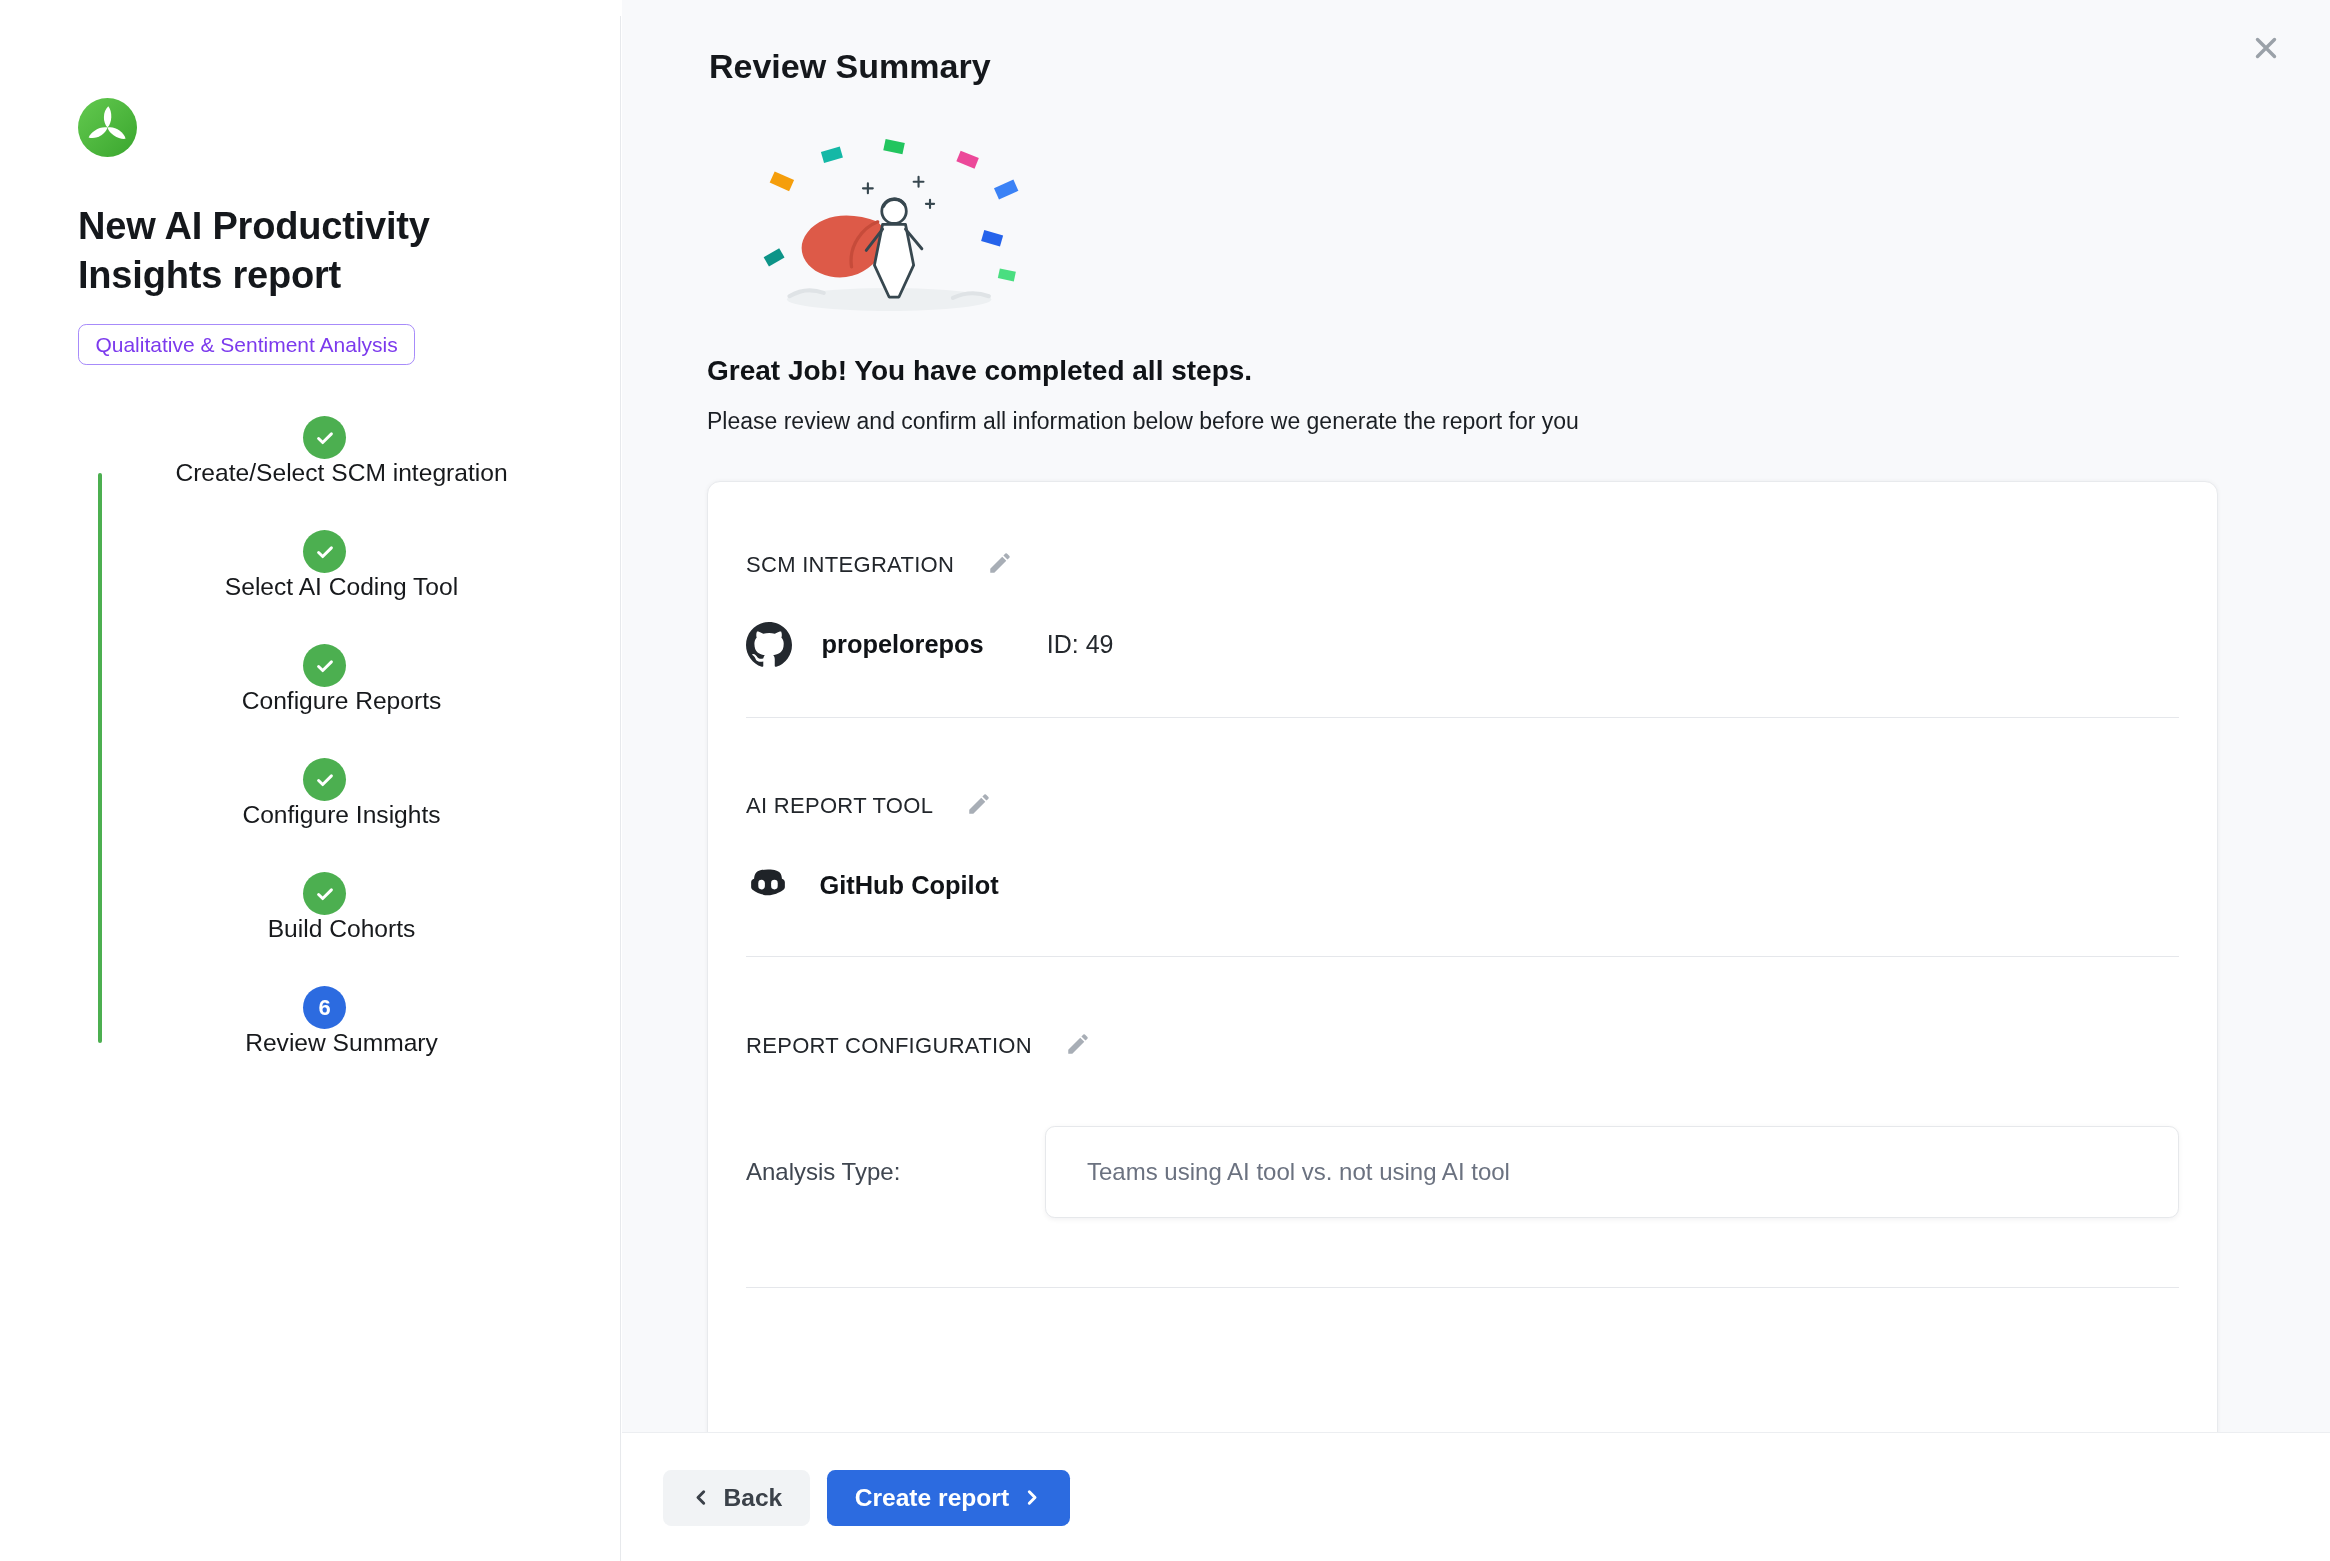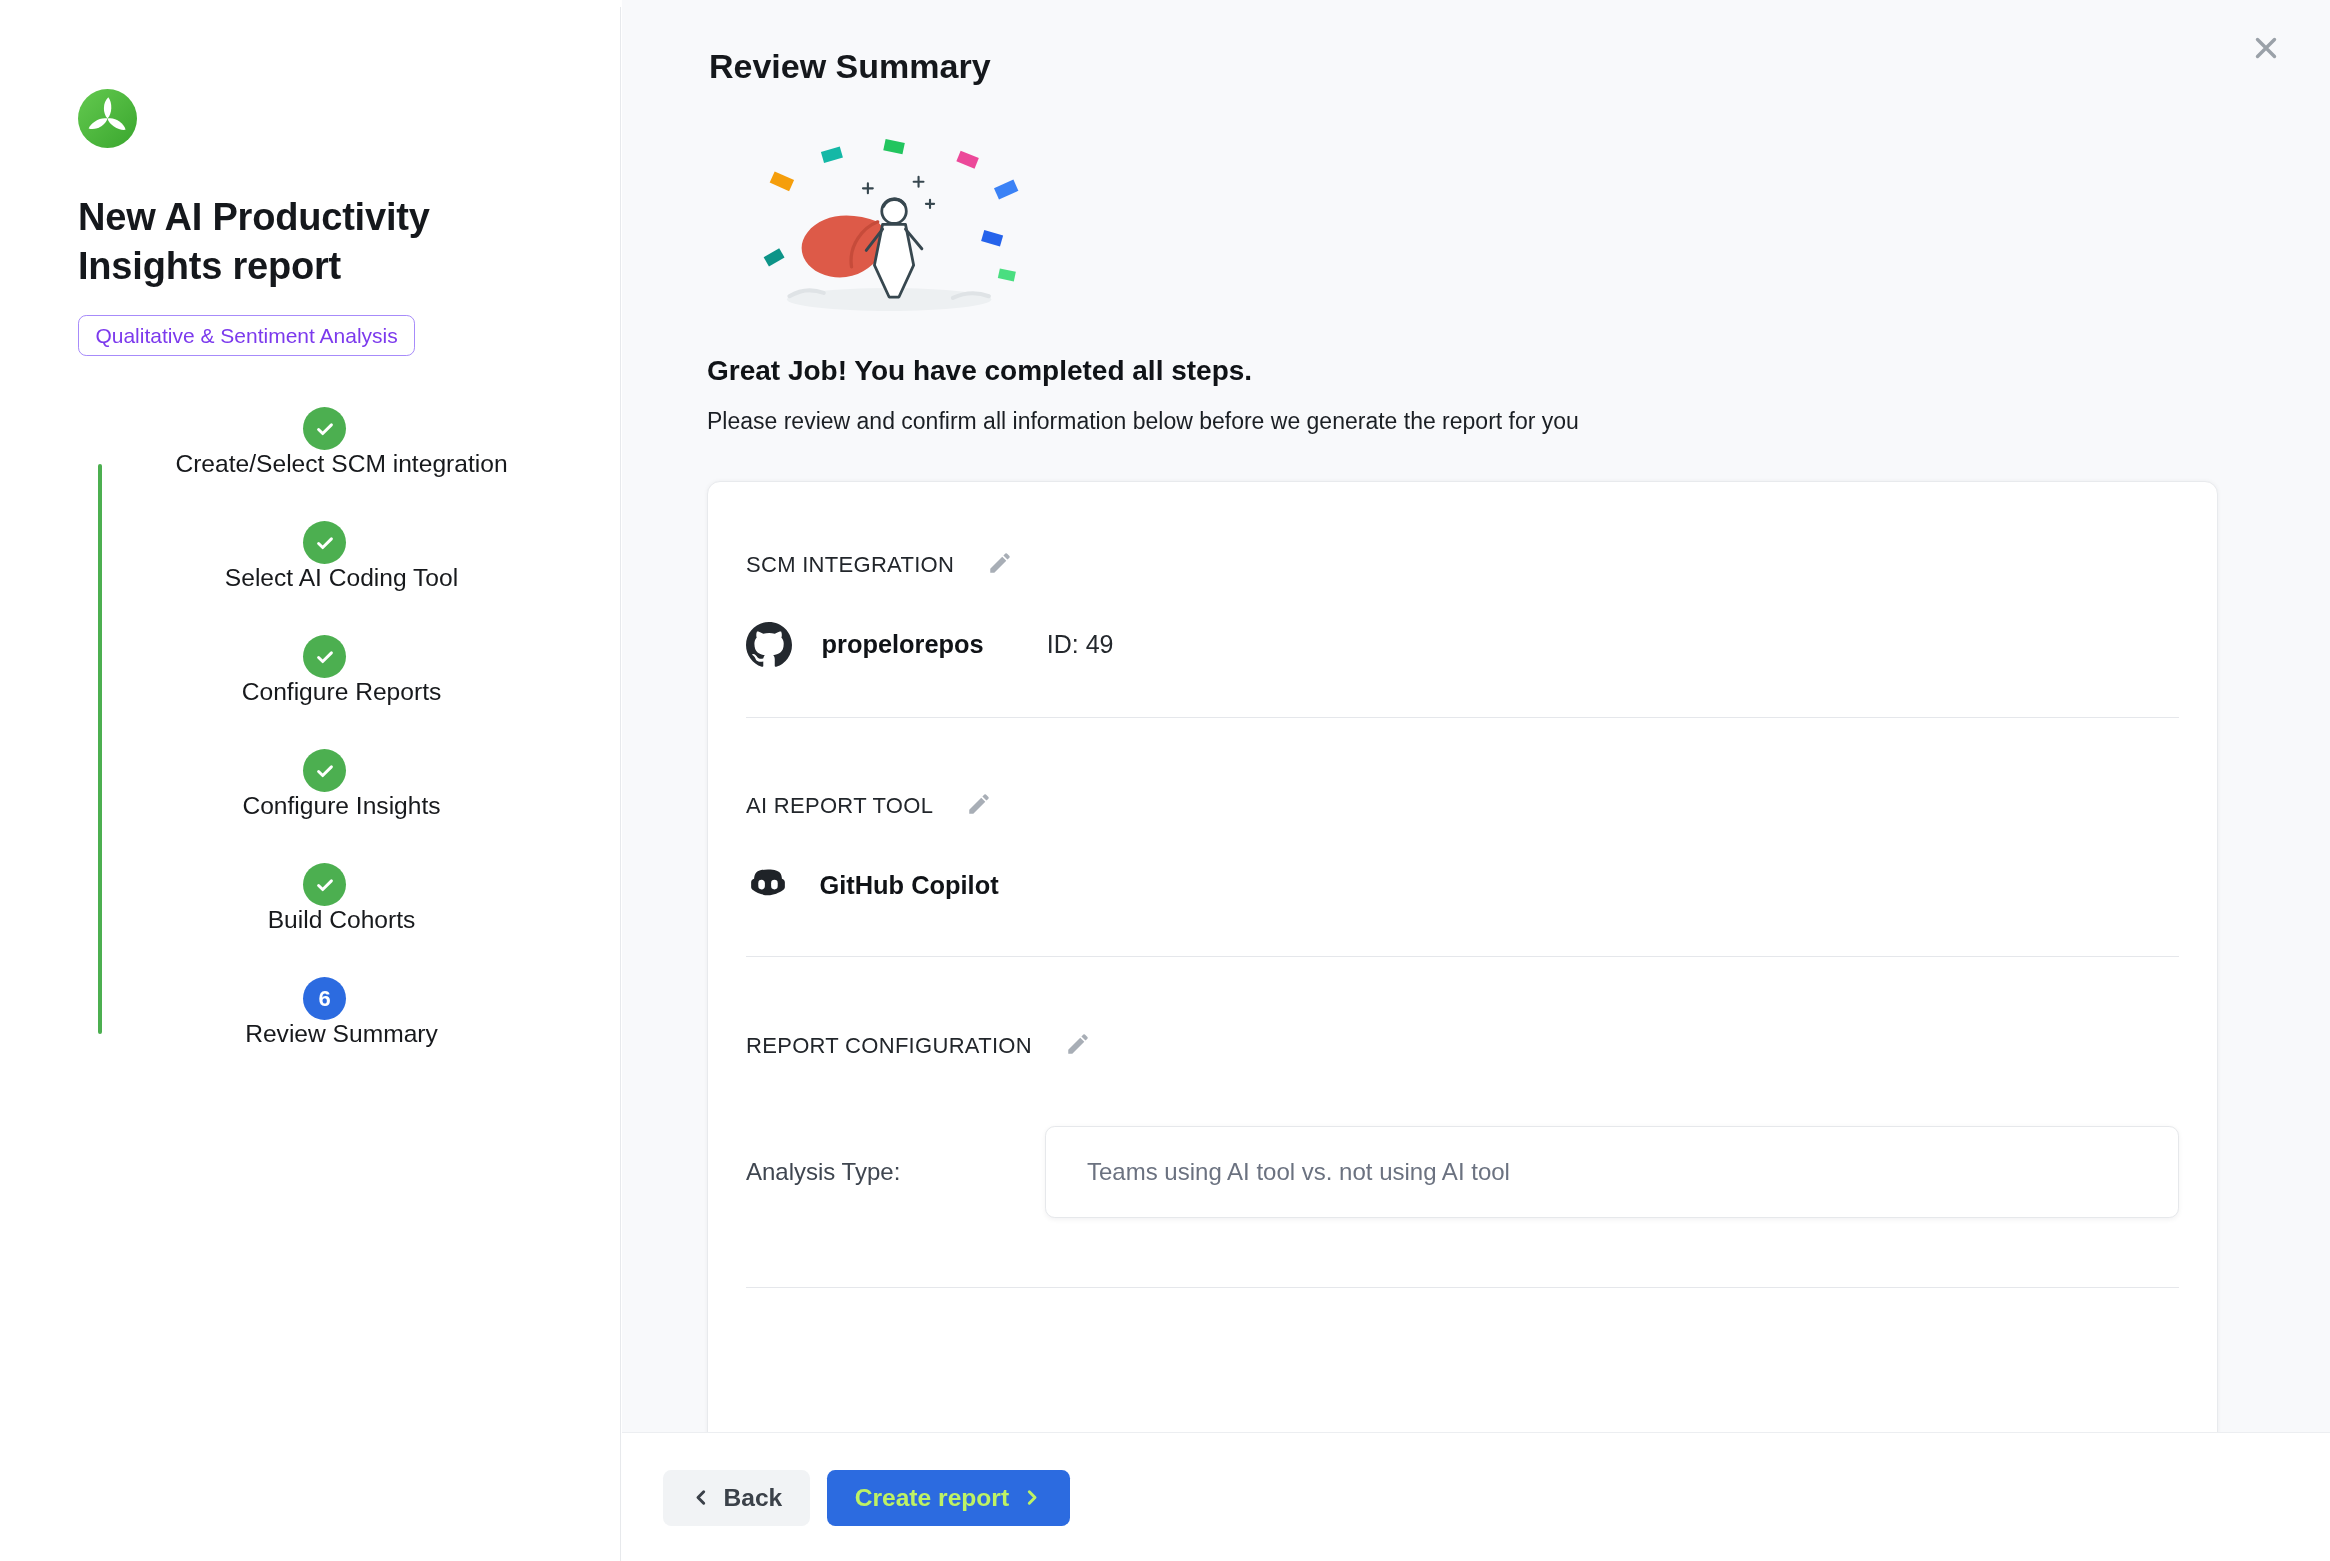--- a/index.html
+++ b/index.html
@@ -1,21 +1,21 @@
 <!DOCTYPE html>
 <html style="font-size:13px"><head>
 <meta charset="utf-8">
 <style>
   * { box-sizing: border-box; }
   html,body { margin:0; padding:0; width:2330px; height:1562px; overflow:hidden;
               background:#ffffff; font-family:"Liberation Sans", sans-serif; color:#16191d; }
   .app { position:relative; width:2330px; height:1562px; }
 
   
-  .sidebar { position:absolute; left:0; top:7px; bottom:0; width:621px; background:#fff;
+  .sidebar { position:absolute; left:0; top:16px; bottom:0; width:621px; background:#fff;
              border-right:0.8px solid #e7e9ec; padding:82px 49px 0 78px; }
   .logo { width:59px; height:59px; display:block; }
   .sidebar-title { margin-top:45px; font-size:38px; font-weight:700; line-height:1.3;
                    color:#15181c; max-width:426px; letter-spacing:-0.2px; }
   .badge { display:inline-block; margin-top:23px; padding:8.2px 16.4px; border:1.6px solid #a78bfa;
            border-radius:8.2px; color:#7c3aed; font-size:21px; line-height:1.1; }
 
   .steps { position:relative; margin-top:51px; }
   .steps-line { position:absolute; left:19.7px; top:57px; bottom:57px; width:4.1px;
                 background:#4caf50; border-radius:2.5px; }
@@ -58,21 +58,21 @@
   .field-value.bold { font-size:25.4px; font-weight:700; color:#0f1216; }
   .field-value.muted { font-size:24px; color:#6b7280; }
 
   
   .footer { position:absolute; left:0; right:0; bottom:0; height:130px; background:#fff;
             border-top:0.8px solid #eceef1; display:flex; align-items:center; padding-left:41px; gap:16.4px; }
   .btn { display:inline-flex; align-items:center; gap:11.5px; height:56px; padding:0 28px;
          border-radius:8.2px; font-size:24.6px; font-weight:700; border:none; cursor:pointer;
          font-family:"Liberation Sans", sans-serif; }
   .btn-back { background:#f1f3f5; color:#3b4149; }
-  .btn-create { background:#2c6be0; color:#bef264; }
+  .btn-create { background:#2c6be0; color:#ffffff; }
 </style>
 </head>
 <body>
 
 <div class="app">
 
   <aside class="sidebar">
     <svg class="logo" viewBox="0 0 72 72">
       <defs>
         <linearGradient id="lg" x1="0" y1="0" x2="1" y2="1">

